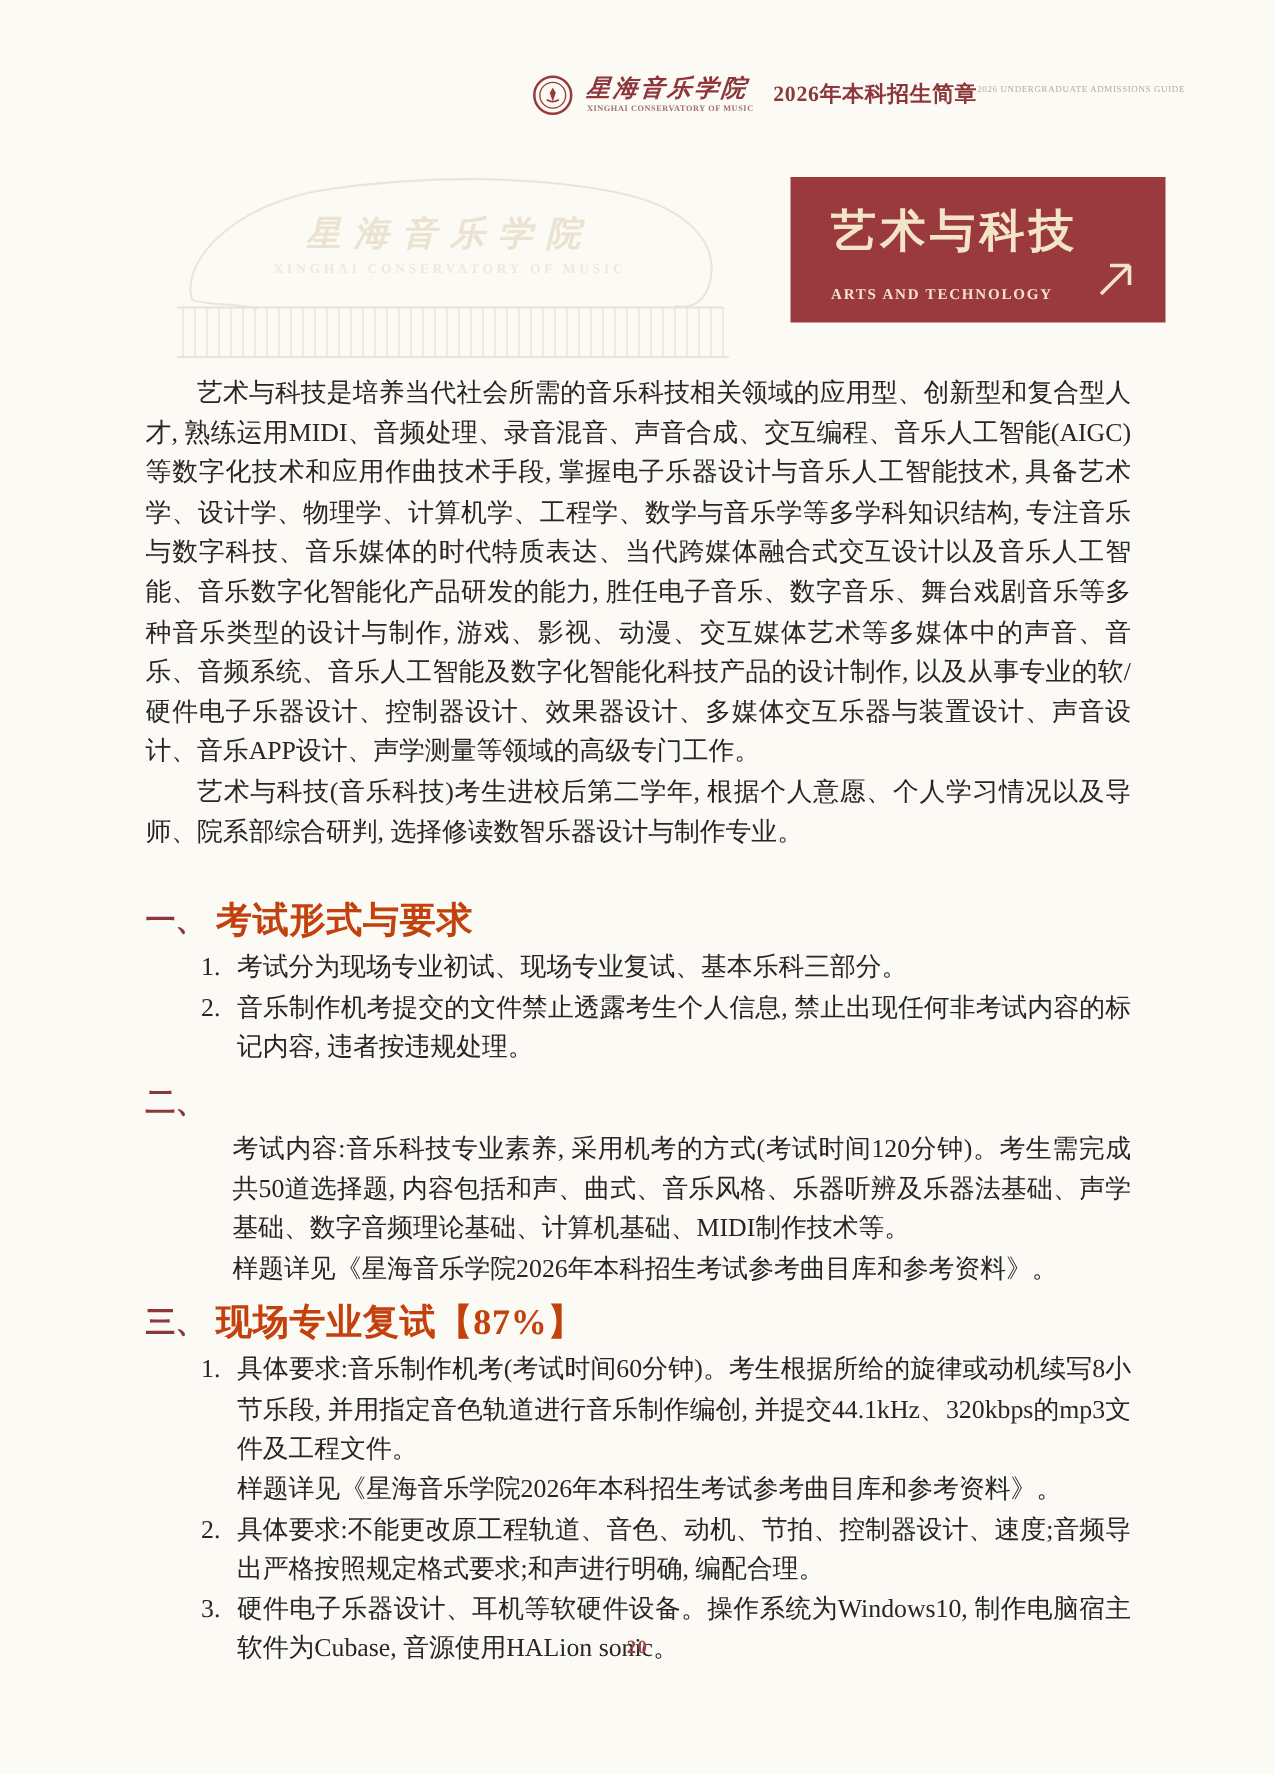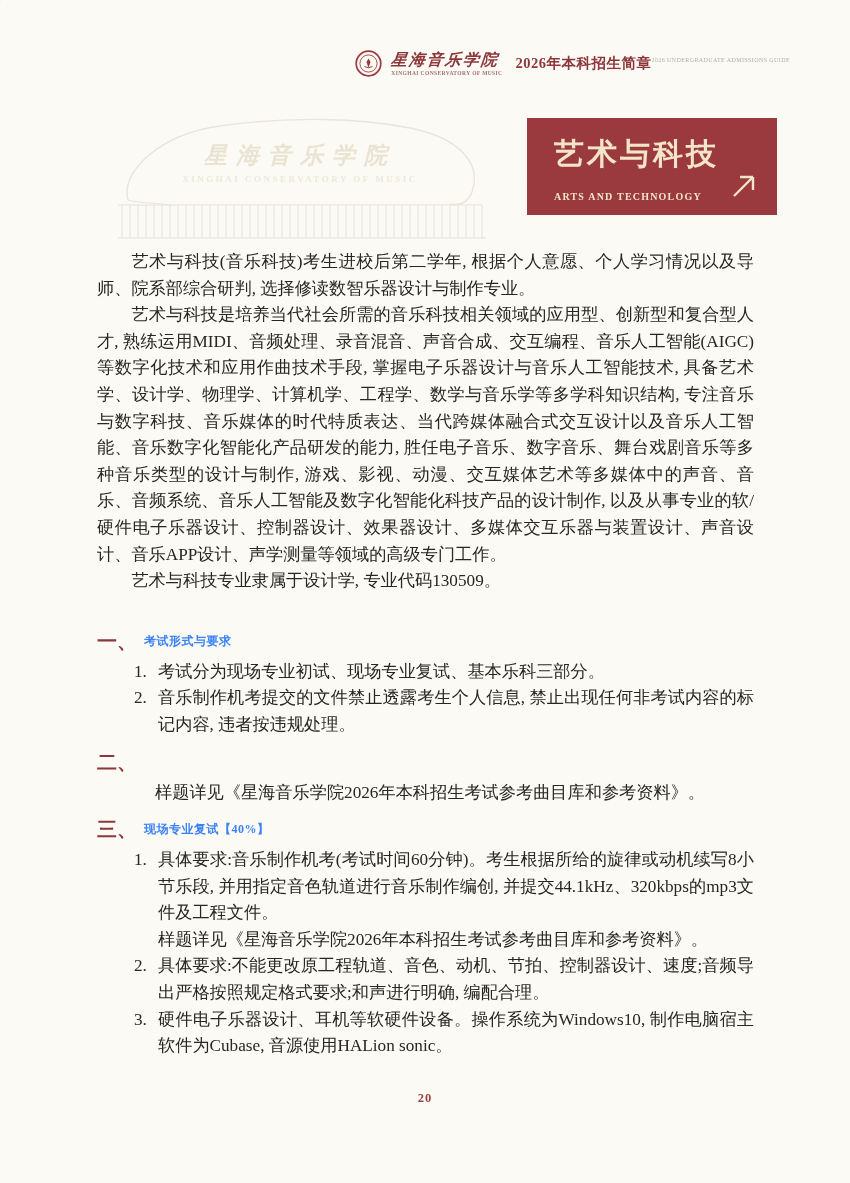--- a/index.html
+++ b/index.html
@@ -69,21 +69,21 @@
   
   .main{position:absolute;left:97px;top:249px;width:657px;}
   .intro{
     margin:0;font-size:17.2px;line-height:26.6px;
     text-indent:2em;text-align:justify;
   }
   .section{margin-top:9px;}
   .section.first{margin-top:32px;}
   .sec-head{display:flex;margin:0 0 3px 0;line-height:29px;}
   .sec-num{width:47px;flex:none;font-size:20px;font-weight:bold;color:#8d373b;}
-  .sec-title{font-size:12px;font-weight:bold;color:#3b82f6;letter-spacing:.5px;}
+  .sec-title{font-size:24px;font-weight:bold;color:#c2410c;letter-spacing:.5px;}
   .sec-items{padding-left:37px;}
   .item{display:flex;font-size:17.2px;line-height:26.6px;}
   .item .marker{width:24px;flex:none;}
   .item .itext{flex:1;text-align:justify;}
   .sec-body{padding-left:58px;font-size:17.2px;line-height:26.6px;}
   .sec-body p{margin:0;text-align:justify;}
 
   
   .footer{
     position:absolute;left:0;right:0;top:1091px;text-align:center;
@@ -173,23 +173,22 @@
 
   <div class="banner">
     <div class="banner-zh">艺术与科技</div>
     <div class="banner-en">ARTS AND TECHNOLOGY</div>
     <svg class="banner-arrow" viewBox="0 0 32 32">
       <path d="M6 26 L25 7 M25 7 H12 M25 7 V20" fill="none" stroke="#f4e5c9" stroke-width="2.4"></path>
     </svg>
   </div>
 
   <div class="main">
+    <p class="intro">艺术与科技是培养当代社会所需的音乐科技相关领域的应用型、创新型和复合型人才, 熟练运用MIDI、音频处理、录音混音、声音合成、交互编程、音乐人工智能(AIGC)等数字化技术和应用作曲技术手段, 掌握电子乐器设计与音乐人工智能技术, 具备艺术学、设计学、物理学、计算机学、工程学、数学与音乐学等多学科知识结构, 专注音乐与数字科技、音乐媒体的时代特质表达、当代跨媒体融合式交互设计以及音乐人工智能、音乐数字化智能化产品研发的能力, 胜任电子音乐、数字音乐、舞台戏剧音乐等多种音乐类型的设计与制作, 游戏、影视、动漫、交互媒体艺术等多媒体中的声音、音乐、音频系统、音乐人工智能及数字化智能化科技产品的设计制作, 以及从事专业的软/硬件电子乐器设计、控制器设计、效果器设计、多媒体交互乐器与装置设计、声音设计、音乐APP设计、声学测量等领域的高级专门工作。</p>
     <p class="intro">艺术与科技(音乐科技)考生进校后第二学年, 根据个人意愿、个人学习情况以及导师、院系部综合研判, 选择修读数智乐器设计与制作专业。</p>
-    <p class="intro">艺术与科技是培养当代社会所需的音乐科技相关领域的应用型、创新型和复合型人才, 熟练运用MIDI、音频处理、录音混音、声音合成、交互编程、音乐人工智能(AIGC)等数字化技术和应用作曲技术手段, 掌握电子乐器设计与音乐人工智能技术, 具备艺术学、设计学、物理学、计算机学、工程学、数学与音乐学等多学科知识结构, 专注音乐与数字科技、音乐媒体的时代特质表达、当代跨媒体融合式交互设计以及音乐人工智能、音乐数字化智能化产品研发的能力, 胜任电子音乐、数字音乐、舞台戏剧音乐等多种音乐类型的设计与制作, 游戏、影视、动漫、交互媒体艺术等多媒体中的声音、音乐、音频系统、音乐人工智能及数字化智能化科技产品的设计制作, 以及从事专业的软/硬件电子乐器设计、控制器设计、效果器设计、多媒体交互乐器与装置设计、声音设计、音乐APP设计、声学测量等领域的高级专门工作。</p>
-    <p class="intro">艺术与科技专业隶属于设计学, 专业代码130509。</p>
 
     <div class="section first">
       <div class="sec-head">
         <span class="sec-num">一、</span>
         <span class="sec-title">考试形式与要求</span>
       </div>
       <div class="sec-items">
         <div class="item">
           <span class="marker">1.</span>
           <span class="itext">考试分为现场专业初试、现场专业复试、基本乐科三部分。</span>
@@ -199,28 +198,29 @@
           <span class="itext">音乐制作机考提交的文件禁止透露考生个人信息, 禁止出现任何非考试内容的标记内容, 违者按违规处理。</span>
         </div>
       </div>
     </div>
 
     <div class="section">
       <div class="sec-head">
         <span class="sec-num">二、</span>
       </div>
       <div class="sec-body">
+        <p>考试内容:音乐科技专业素养, 采用机考的方式(考试时间120分钟)。考生需完成共50道选择题, 内容包括和声、曲式、音乐风格、乐器听辨及乐器法基础、声学基础、数字音频理论基础、计算机基础、MIDI制作技术等。</p>
         <p>样题详见《星海音乐学院2026年本科招生考试参考曲目库和参考资料》。</p>
       </div>
     </div>
 
     <div class="section">
       <div class="sec-head">
         <span class="sec-num">三、</span>
-        <span class="sec-title">现场专业复试【40%】</span>
+        <span class="sec-title">现场专业复试【87%】</span>
       </div>
       <div class="sec-items">
         <div class="item">
           <span class="marker">1.</span>
           <span class="itext">具体要求:音乐制作机考(考试时间60分钟)。考生根据所给的旋律或动机续写8小节乐段, 并用指定音色轨道进行音乐制作编创, 并提交44.1kHz、320kbps的mp3文件及工程文件。</span>
         </div>
         <div class="item">
           <span class="marker"></span>
           <span class="itext">样题详见《星海音乐学院2026年本科招生考试参考曲目库和参考资料》。</span>
         </div>

